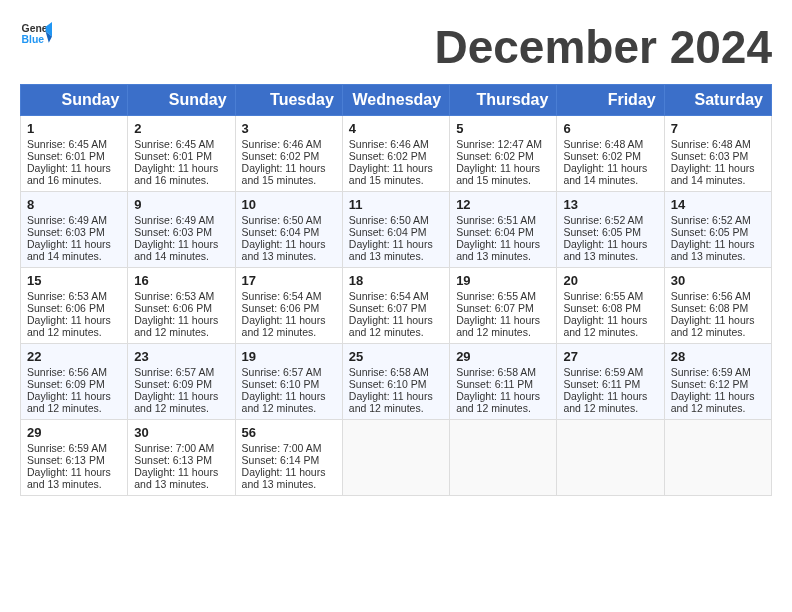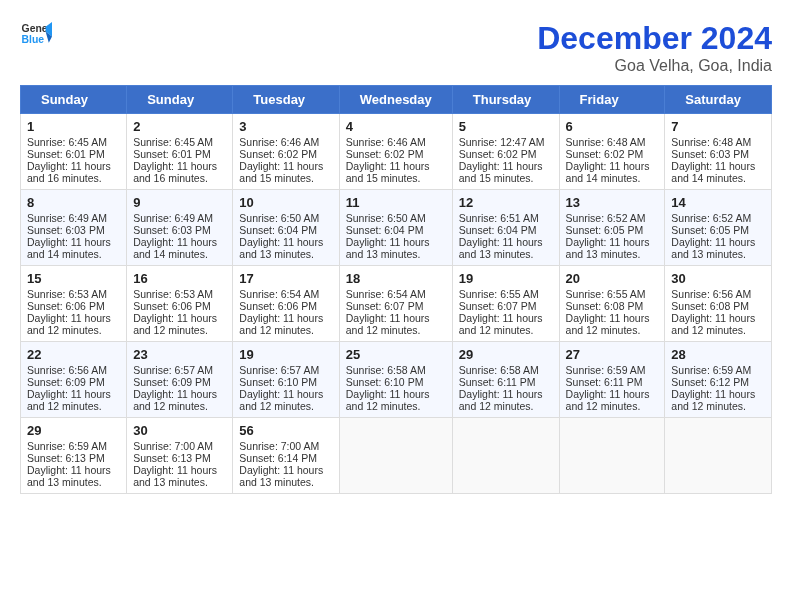--- a/index.html
+++ b/index.html
@@ -22,39 +22,39 @@
       gap: 4px;
     }
     .logo-icon {
       width: 32px;
       height: 28px;
     }
     .title-section {
       text-align: right;
     }
     .month-title {
-      font-size: 32px;
+      font-size: 46px;
       font-weight: bold;
-      color: #1d4ed8;
+      color: #404040;
     }
     .location {
       font-size: 16px;
       color: #555;
     }
     .calendar {
       width: 100%;
       border-collapse: collapse;
       border: 1px solid #ccc;
     }
     .calendar th {
       background-color: #3b6fc9;
       color: #fff;
-      text-align: left;
-      padding: 6px 20px;
-      font-size: 13px;
+      text-align: right;
+      padding: 6px 8px;
+      font-size: 16px;
       border: 1px solid #4a7ed4;
     }
     .calendar td {
       vertical-align: top;
       border: 1px solid #ddd;
       padding: 5px 6px;
       width: calc(100% / 7);
       min-height: 80px;
       font-size: 10.5px;
       color: #333;
@@ -84,21 +84,20 @@
   <div class="logo">
     <svg class="logo-icon" viewBox="0 0 40 34">
       <text x="2" y="14" font-size="13" font-weight="bold" fill="#333">General</text>
       <text x="2" y="28" font-size="13" font-weight="bold" fill="#2196F3">Blue</text>
       <polygon points="32,8 40,2 40,20 32,14" fill="#2196F3"></polygon>
       <polygon points="32,14 40,20 36,28" fill="#1565C0"></polygon>
     </svg>
   </div>
   <div class="title-section">
     <div class="month-title">December 2024</div>
-    <div class="location">Goa Velha, Goa, India</div>
   </div>
 </div>
 
 <table class="calendar">
   <thead>
     <tr>
     <th>Sunday</th>
         <th>Sunday</th>
         <th>Tuesday</th>
         <th>Wednesday</th>

